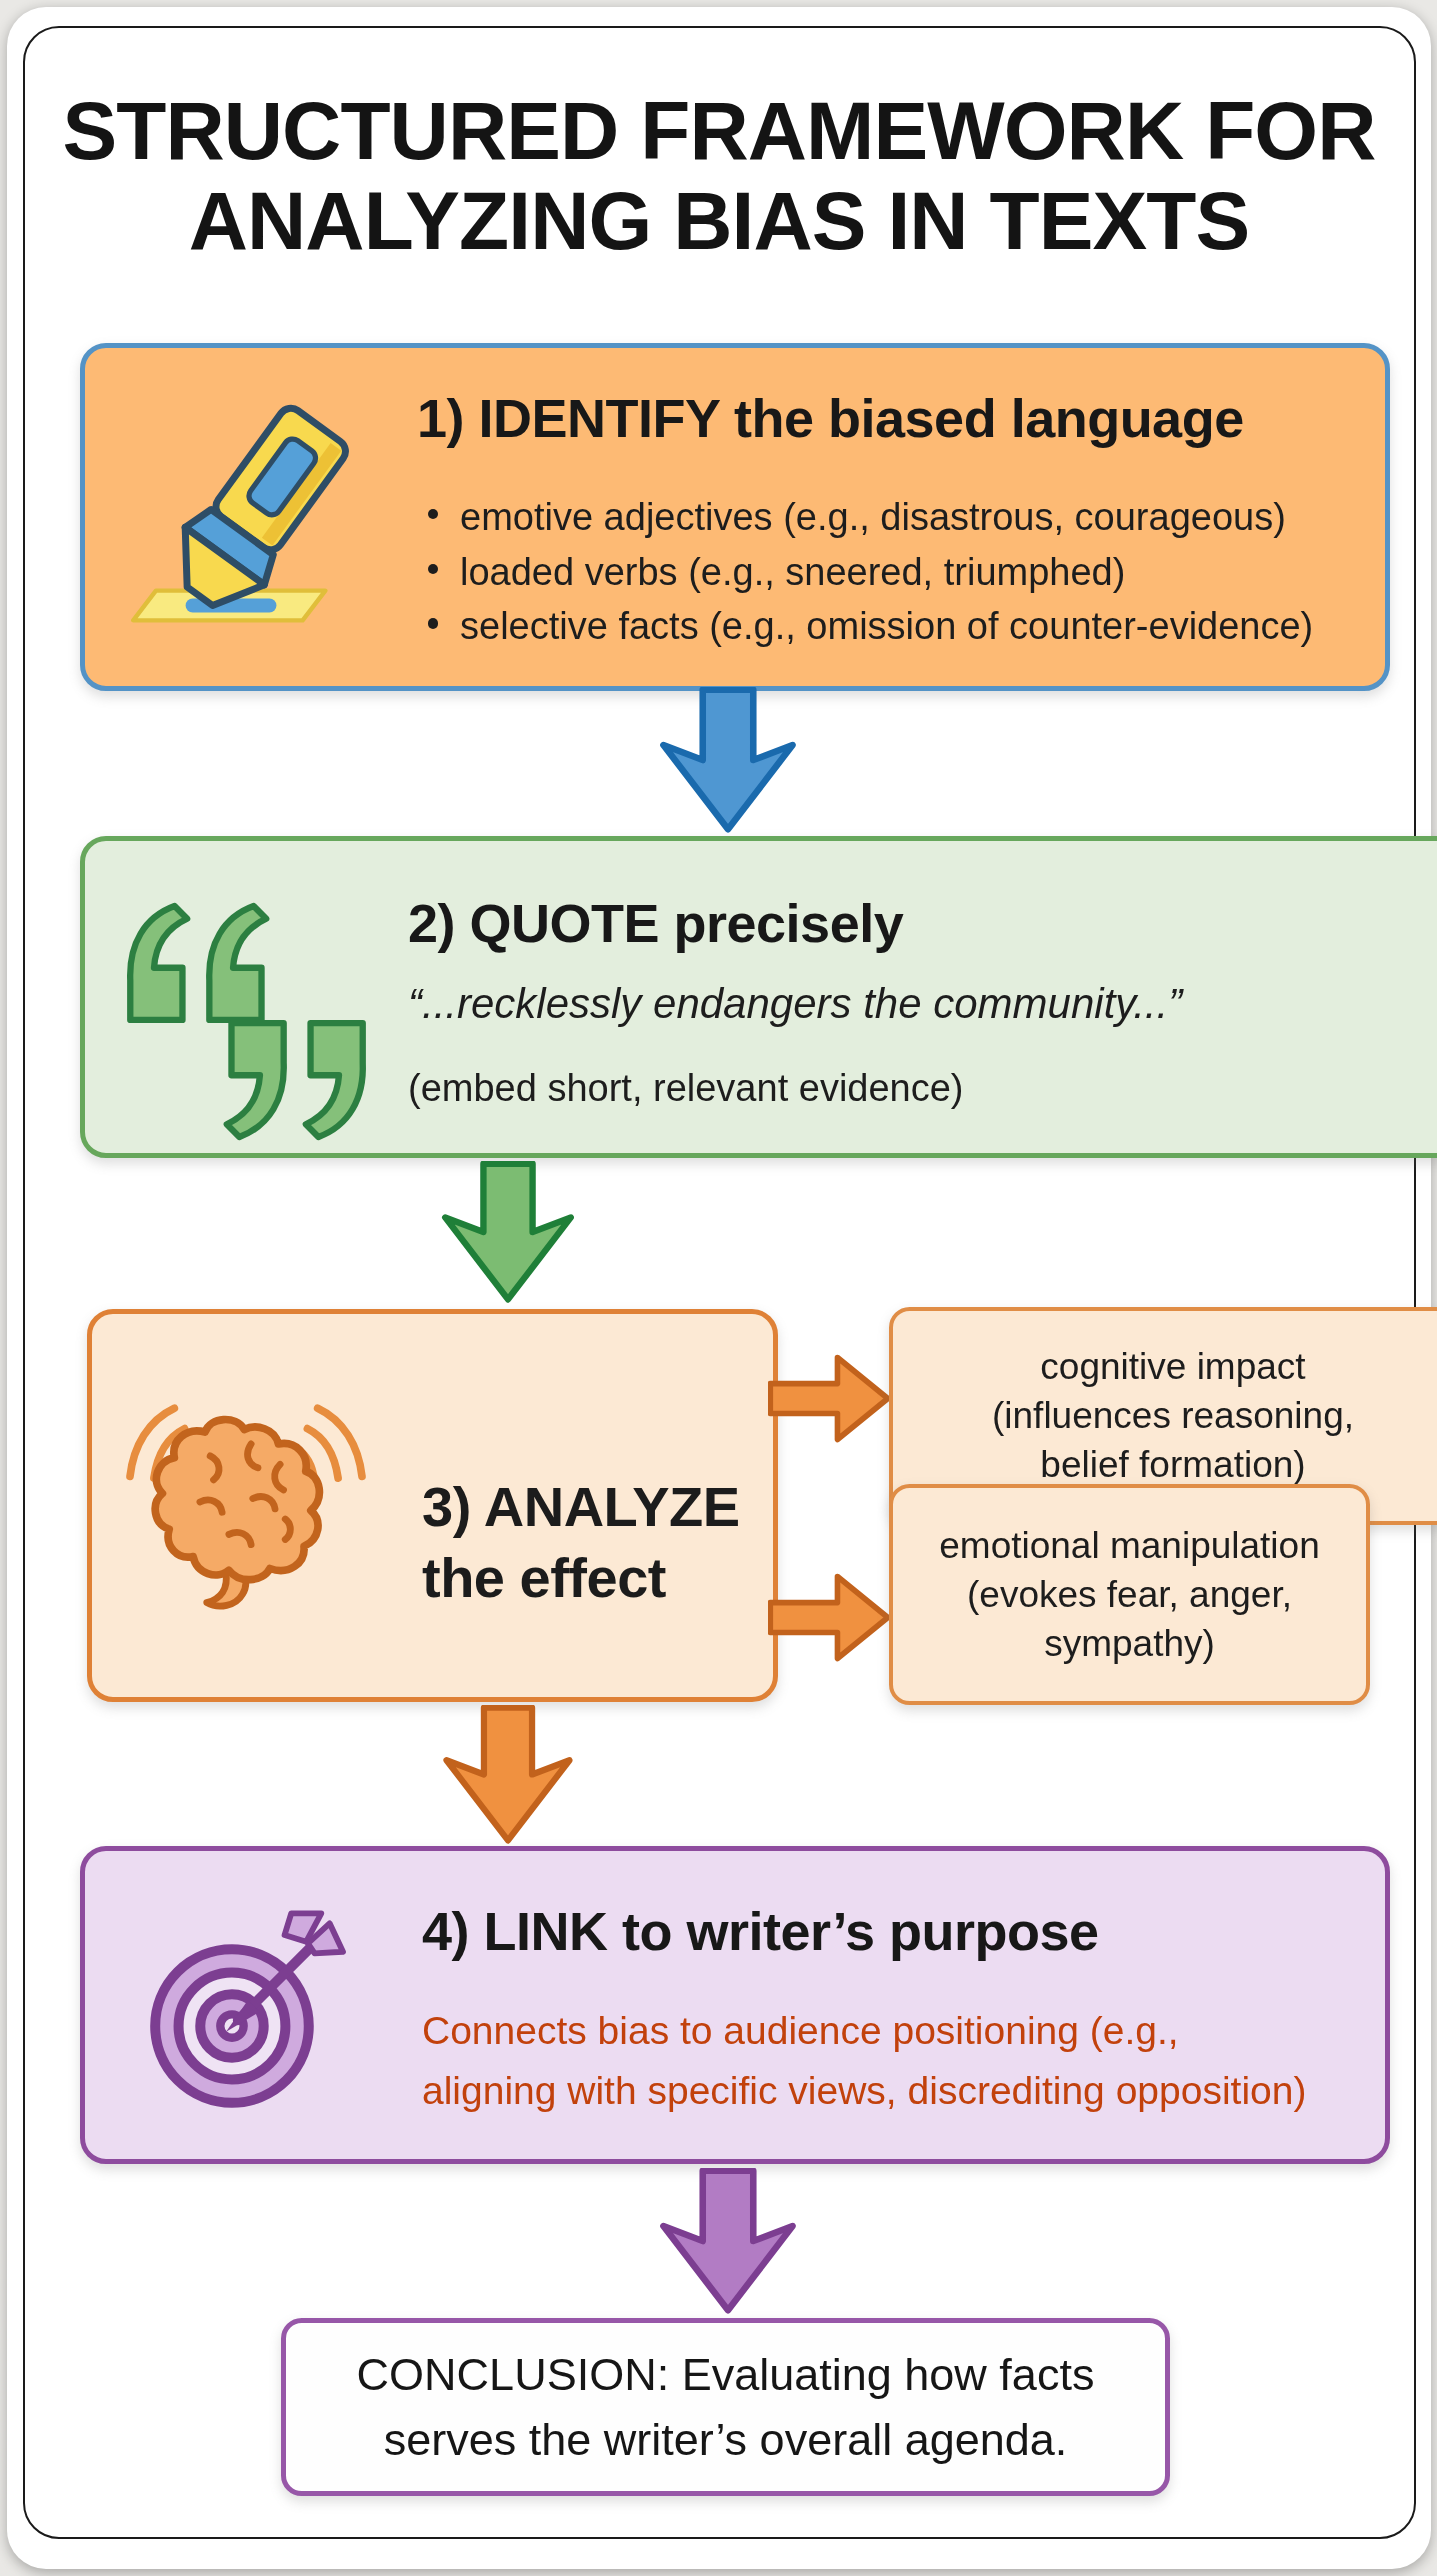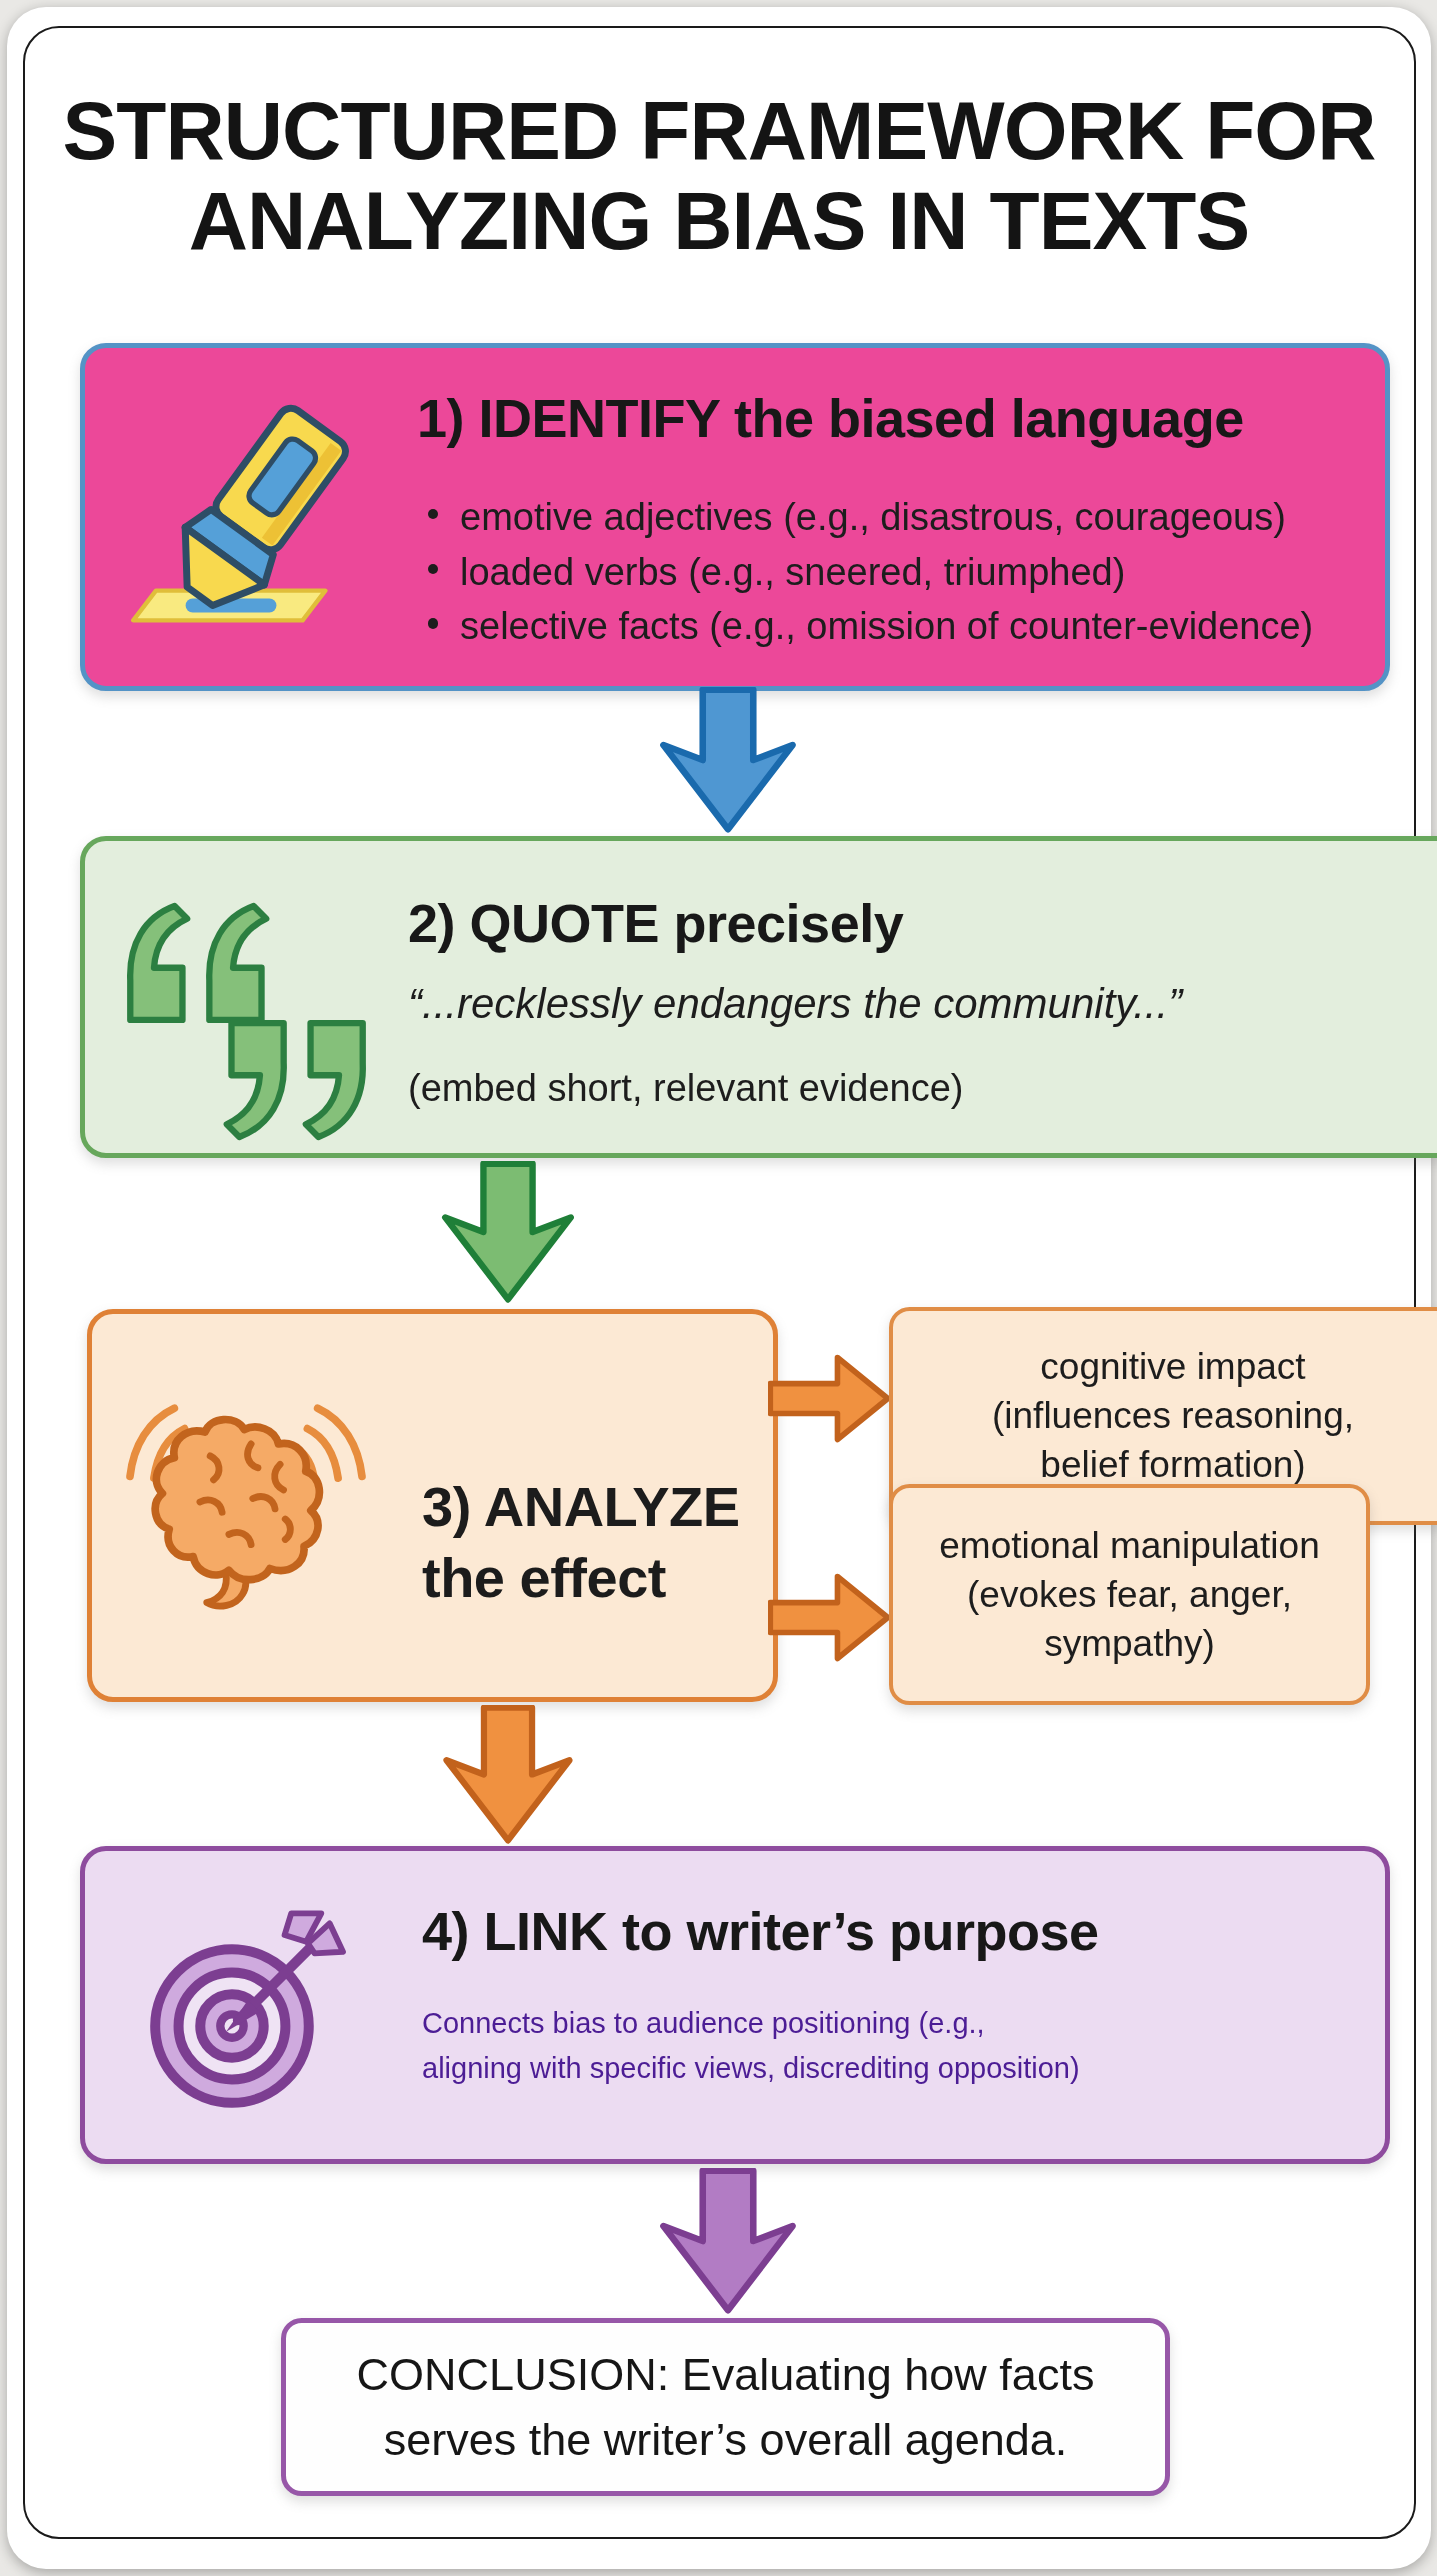--- a/index.html
+++ b/index.html
@@ -20,21 +20,21 @@
   }
   .title{
     position:absolute;left:0;top:86px;width:1438px;text-align:center;
     font-weight:bold;font-size:82px;line-height:1.1;letter-spacing:-0.9px;color:#141414;
   }
   .box{
     position:absolute;border-radius:26px;
     box-shadow:0 5.6px 11.2px rgba(110,110,110,.22);
     box-sizing:border-box;
   }
-  .box-identify{left:80px;top:343px;width:1310px;height:348px;background:#ec4899;border:5.6px solid #5493c6;}
+  .box-identify{left:80px;top:343px;width:1310px;height:348px;background:#fdba74;border:5.6px solid #5493c6;}
   .box-quote{left:80px;top:836px;width:1406px;height:322px;background:#e3eedd;border:5.6px solid #67a75c;}
   .box-analyze{left:80px;top:1309px;width:691px;height:393px;background:#fce9d4;border:5.6px solid #df8136;margin-left:7px;}
   .box-outcome{background:#fce9d4;border:4.7px solid #e08d46;border-radius:20.6px;}
   .box-outcome-a{left:889px;top:1307px;width:568px;height:218px;}
   .box-outcome-b{left:889px;top:1484px;width:481px;height:221px;}
   .box-link{left:80px;top:1846px;width:1310px;height:318px;background:#ecdcf2;border:5.6px solid #8e4c9e;}
   .box-conclusion{left:281px;top:2318px;width:889px;height:178px;background:#fefefe;border:5.6px solid #9757a8;border-radius:20.6px;}
 
   .icon-wrap{position:absolute;}
   .content-identify{position:absolute;left:332px;top:39px;right:28px;}
@@ -43,21 +43,21 @@
   .bullets li{position:relative;padding-left:43px;font-size:38px;line-height:1.44;color:#1d1d1d;}
   .bullets li::before{
     content:"";position:absolute;left:11.2px;top:0.50em;width:10.3px;height:10.3px;border-radius:50%;background:#1d1d1d;
   }
   .content-quote{position:absolute;left:323px;top:51px;right:28px;}
   .quote-line{margin-top:26px;font-size:42px;font-style:italic;color:#1d1d1d;}
   .quote-note{margin-top:39px;font-size:38px;color:#1d1d1d;}
   .content-analyze{position:absolute;left:330px;top:157px;right:19px;font-size:56px;font-weight:bold;line-height:1.27;letter-spacing:-0.5px;}
   .outcome-text{position:absolute;left:13px;right:13px;top:50%;transform:translateY(-50%);text-align:center;font-size:37px;line-height:1.33;color:#1d1d1d;}
   .content-link{position:absolute;left:337px;top:49px;right:28px;}
-  .link-body{margin-top:39px;font-size:29px;line-height:1.55;color:#4c1d95;}
+  .link-body{margin-top:39px;font-size:39px;line-height:1.55;color:#c2410c;}
   .conclusion-text{position:absolute;left:19px;right:19px;top:50%;transform:translateY(-50%);text-align:center;font-size:45px;line-height:1.45;color:#161616;}
   .arrow{position:absolute;}
 </style>
 </head>
 <body>
 
 <div class="canvas">
   <div class="card"></div>
   <div class="frame"></div>
 

